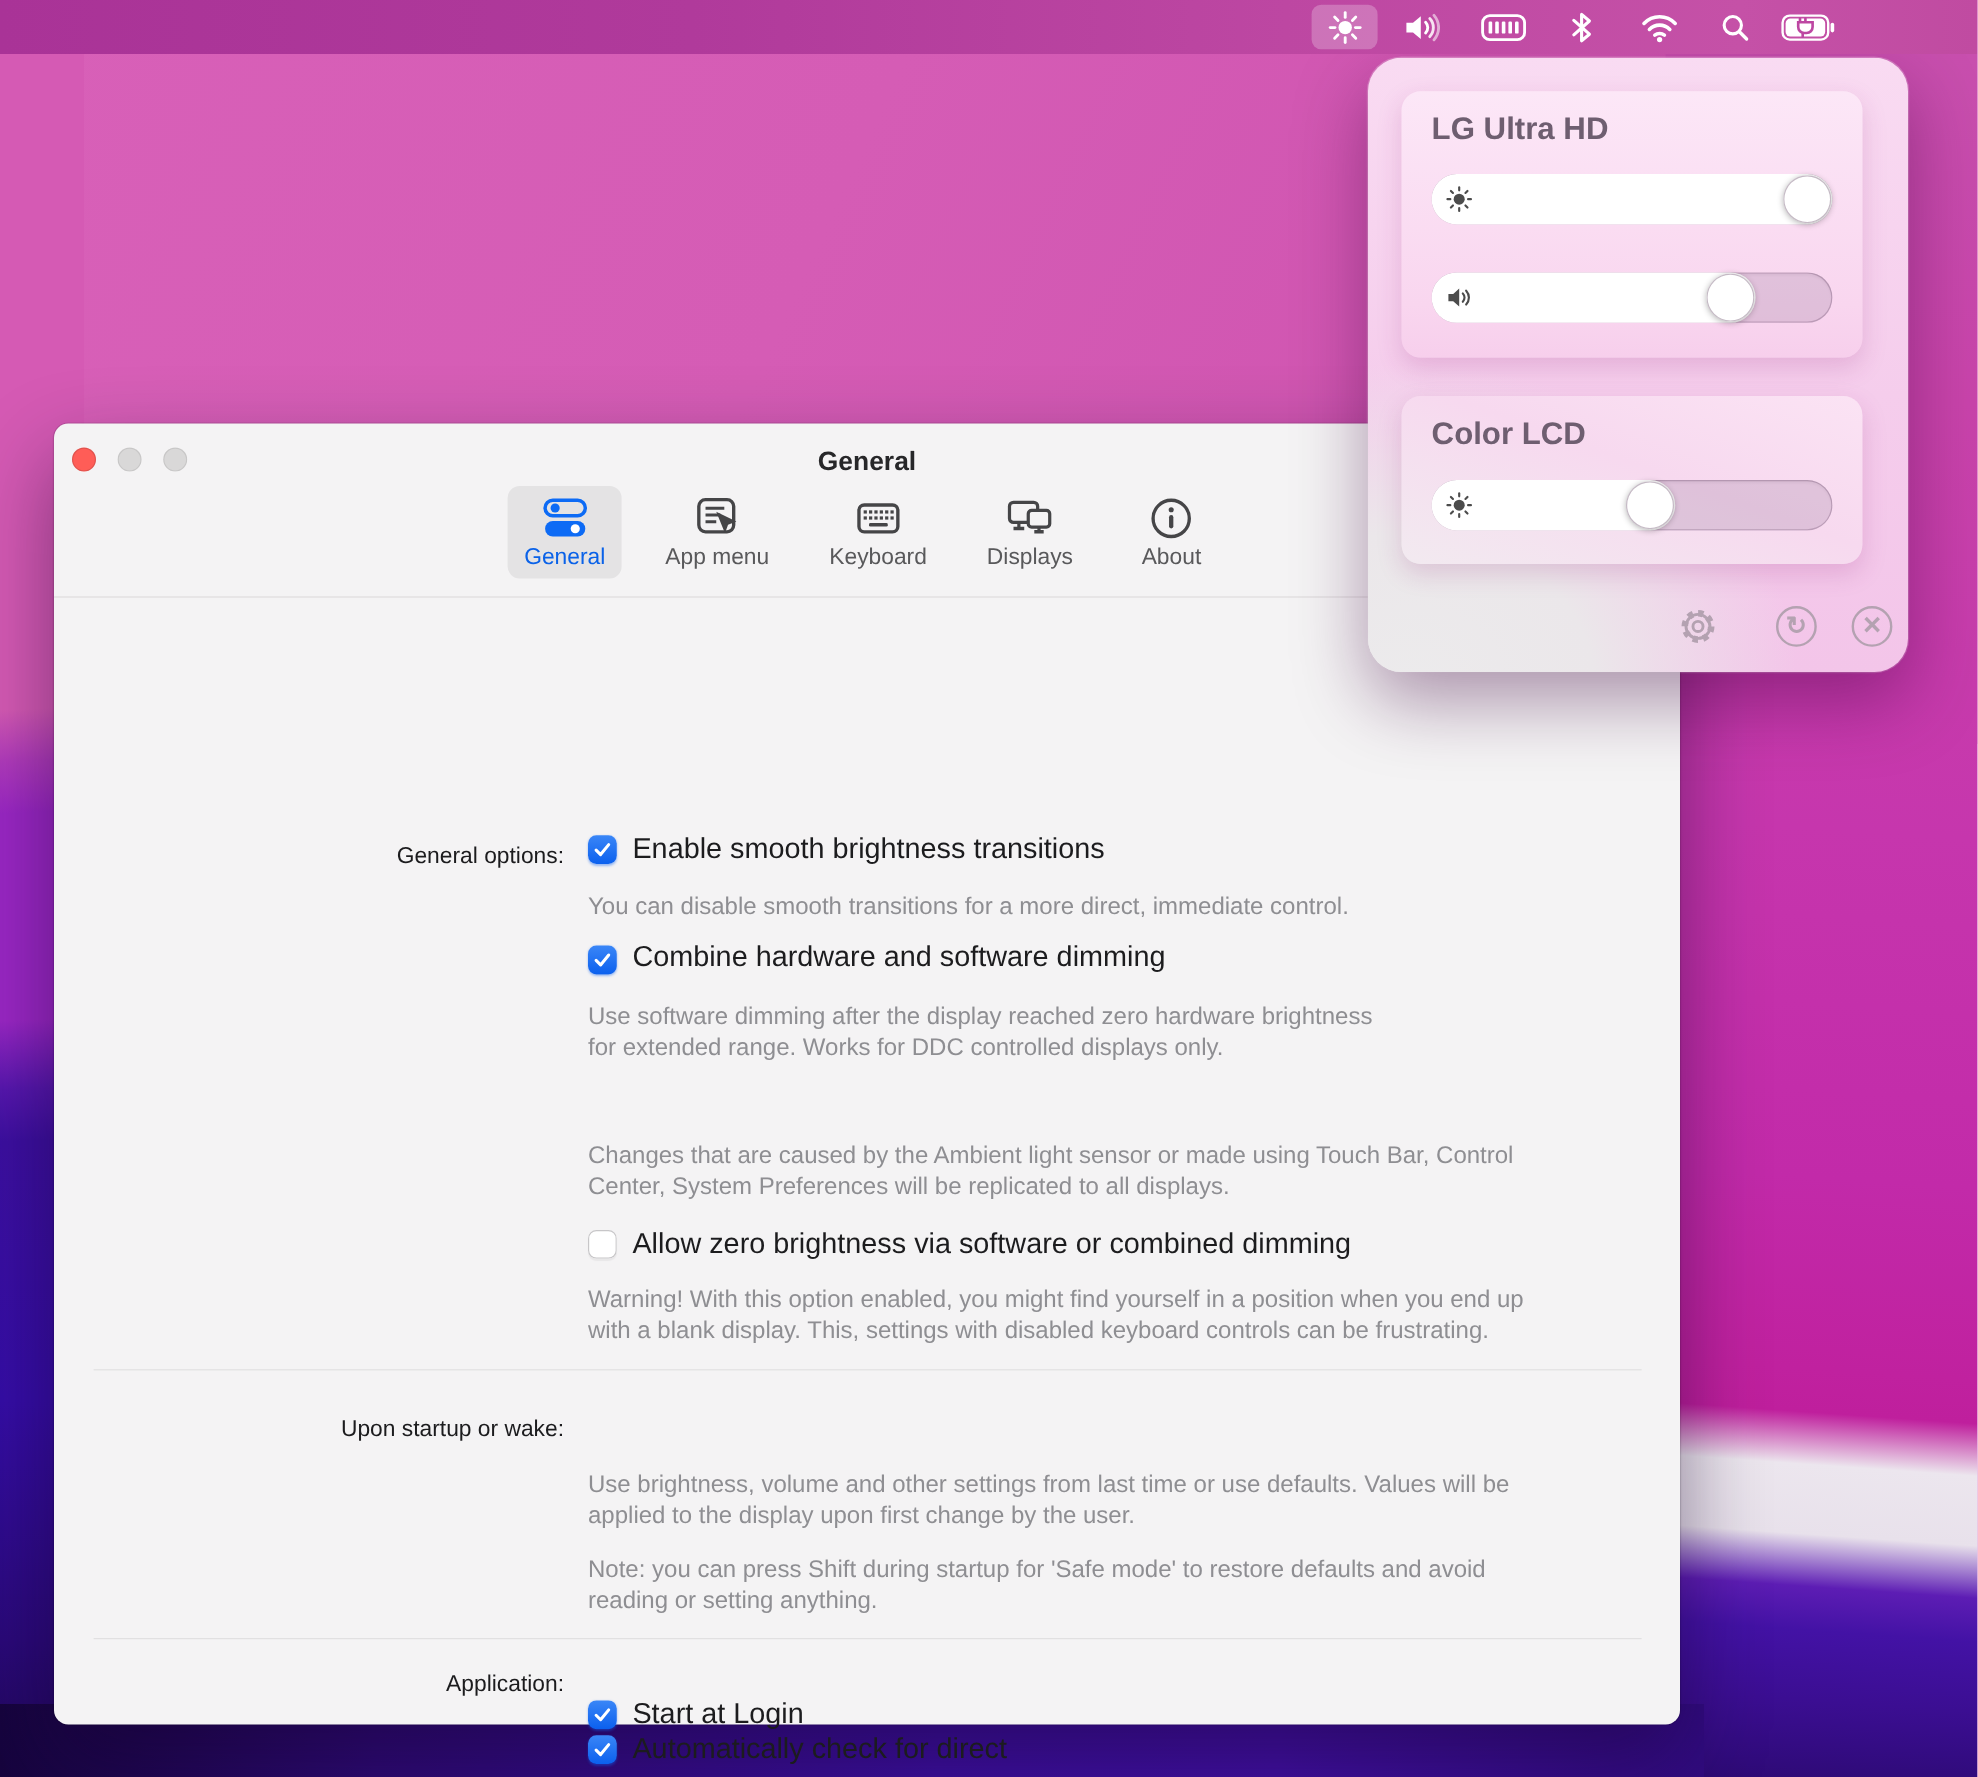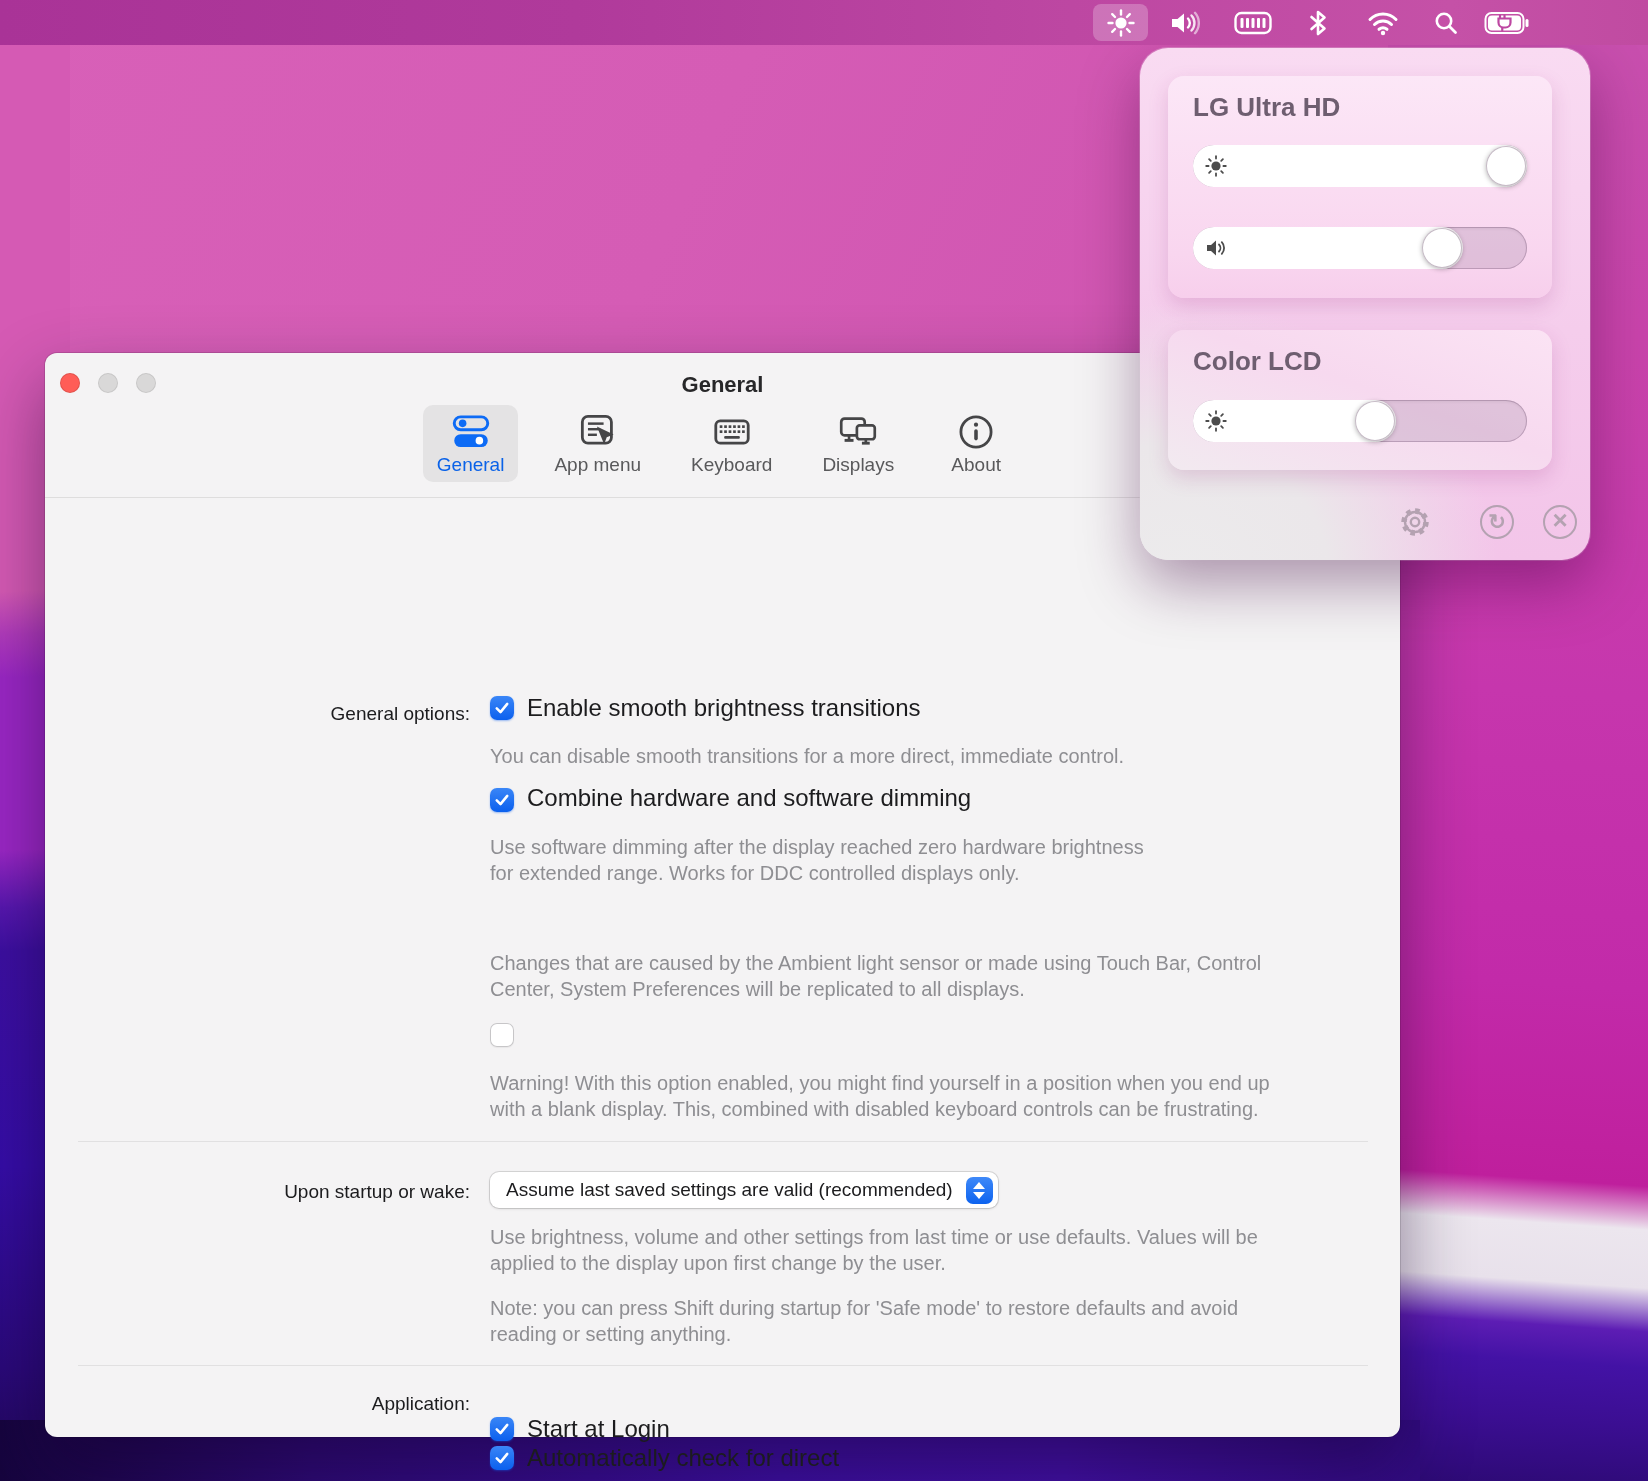--- a/index.html
+++ b/index.html
@@ -257,34 +257,28 @@
 
       <div class="desc" style="top:452px;">Changes that are caused by the Ambient light sensor or made using Touch Bar, Control
 Center, System Preferences will be replicated to all displays.</div>
 
       <div class="optrow" style="top:525px;">
         <span class="checkbox">
           <svg width="18" height="18" viewBox="0 0 24 24">
               <polyline points="5,12.5 10,17.5 19,6.5" fill="none" stroke="#fff" stroke-width="3.4" stroke-linecap="round" stroke-linejoin="round"></polyline>
             </svg>
         </span>
+        <span class="optlabel">Allow zero brightness via software or combined dimming</span>
       </div>
       <div class="desc" style="top:572px;">Warning! With this option enabled, you might find yourself in a position when you end up
-with a blank display. This, combined with disabled keyboard controls can be frustrating.</div>
+with a blank display. This, settings with disabled keyboard controls can be frustrating.</div>
 
       <div class="divider" style="top:643px;"></div>
 
       <div class="rowlabel" style="top:683px;">Upon startup or wake:</div>
-      <div class="dropdown" style="top:674px;">
-        <span class="dval">Assume last saved settings are valid (recommended)</span>
-        <span class="stepper">
-          <span class="chev-up"></span>
-            <span class="chev-dn"></span>
-        </span>
-      </div>
       <div class="desc" style="top:726px;">Use brightness, volume and other settings from last time or use defaults. Values will be
 applied to the display upon first change by the user.</div>
       <div class="desc" style="top:797px;">Note: you can press Shift during startup for 'Safe mode' to restore defaults and avoid
 reading or setting anything.</div>
 
       <div class="divider" style="top:867px;"></div>
 
       <div class="rowlabel" style="top:895px;">Application:</div>
       <div class="optrow" style="top:886px;margin-top:31px;">
         <span class="checkbox on">

